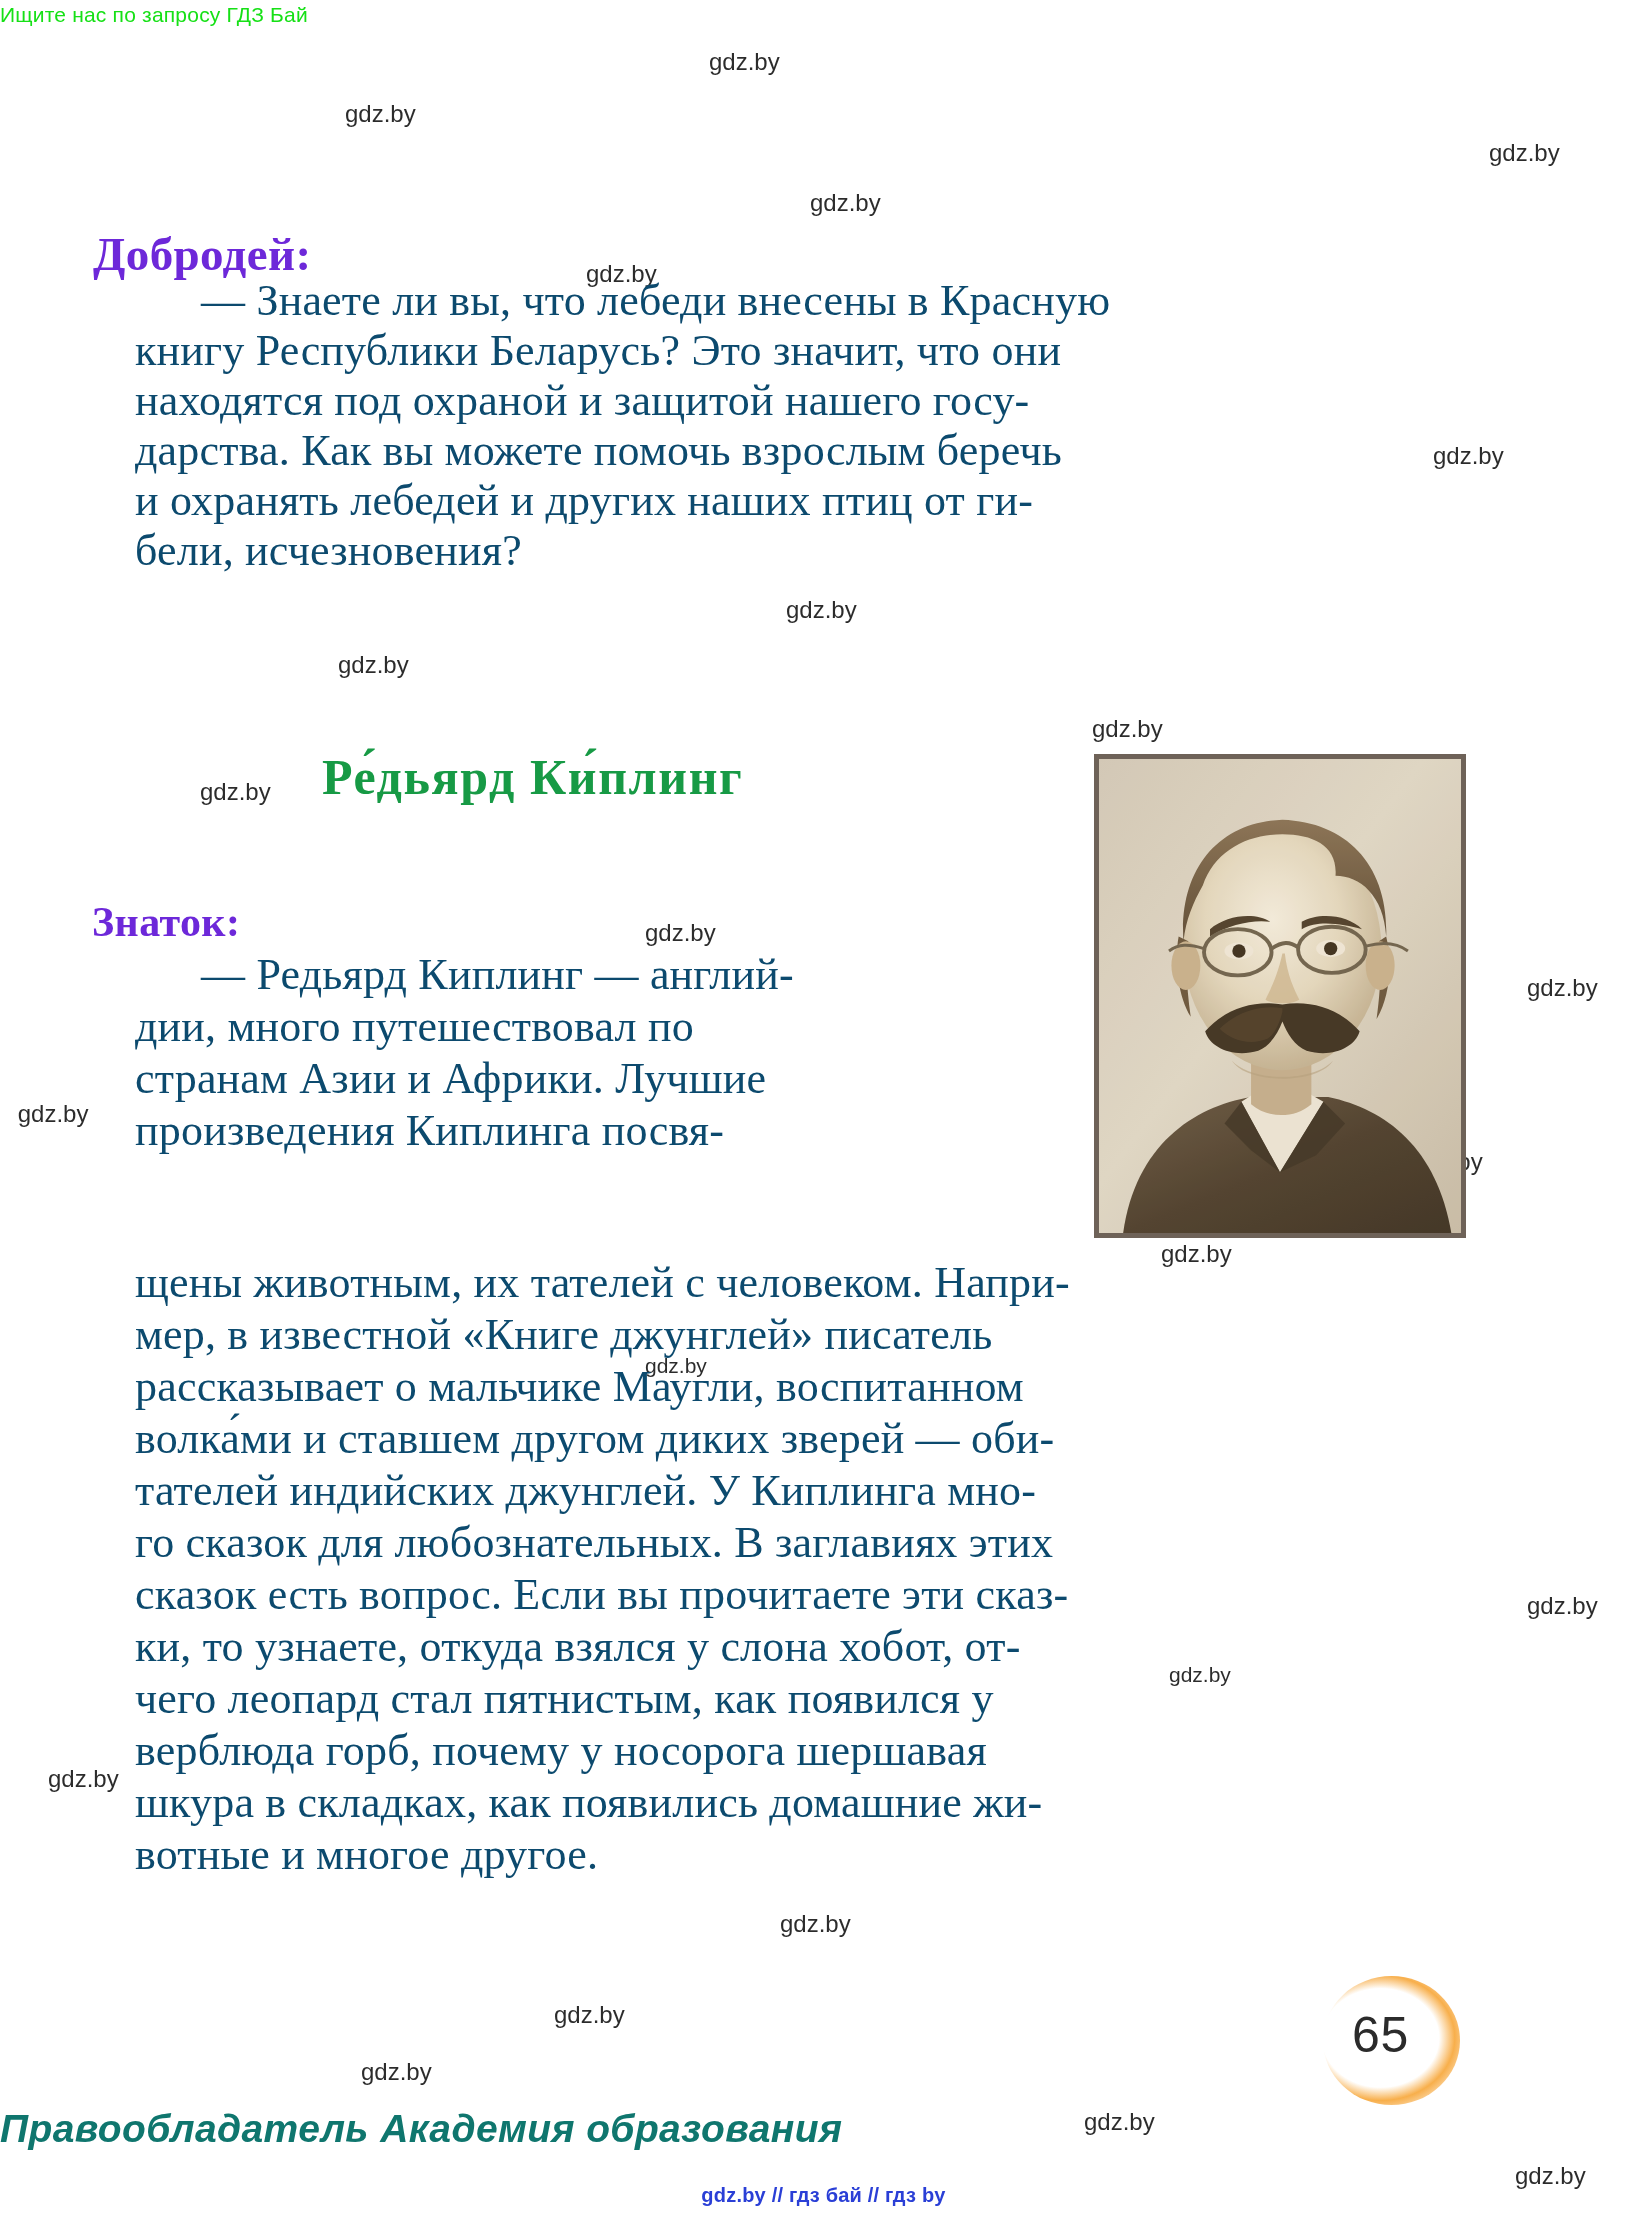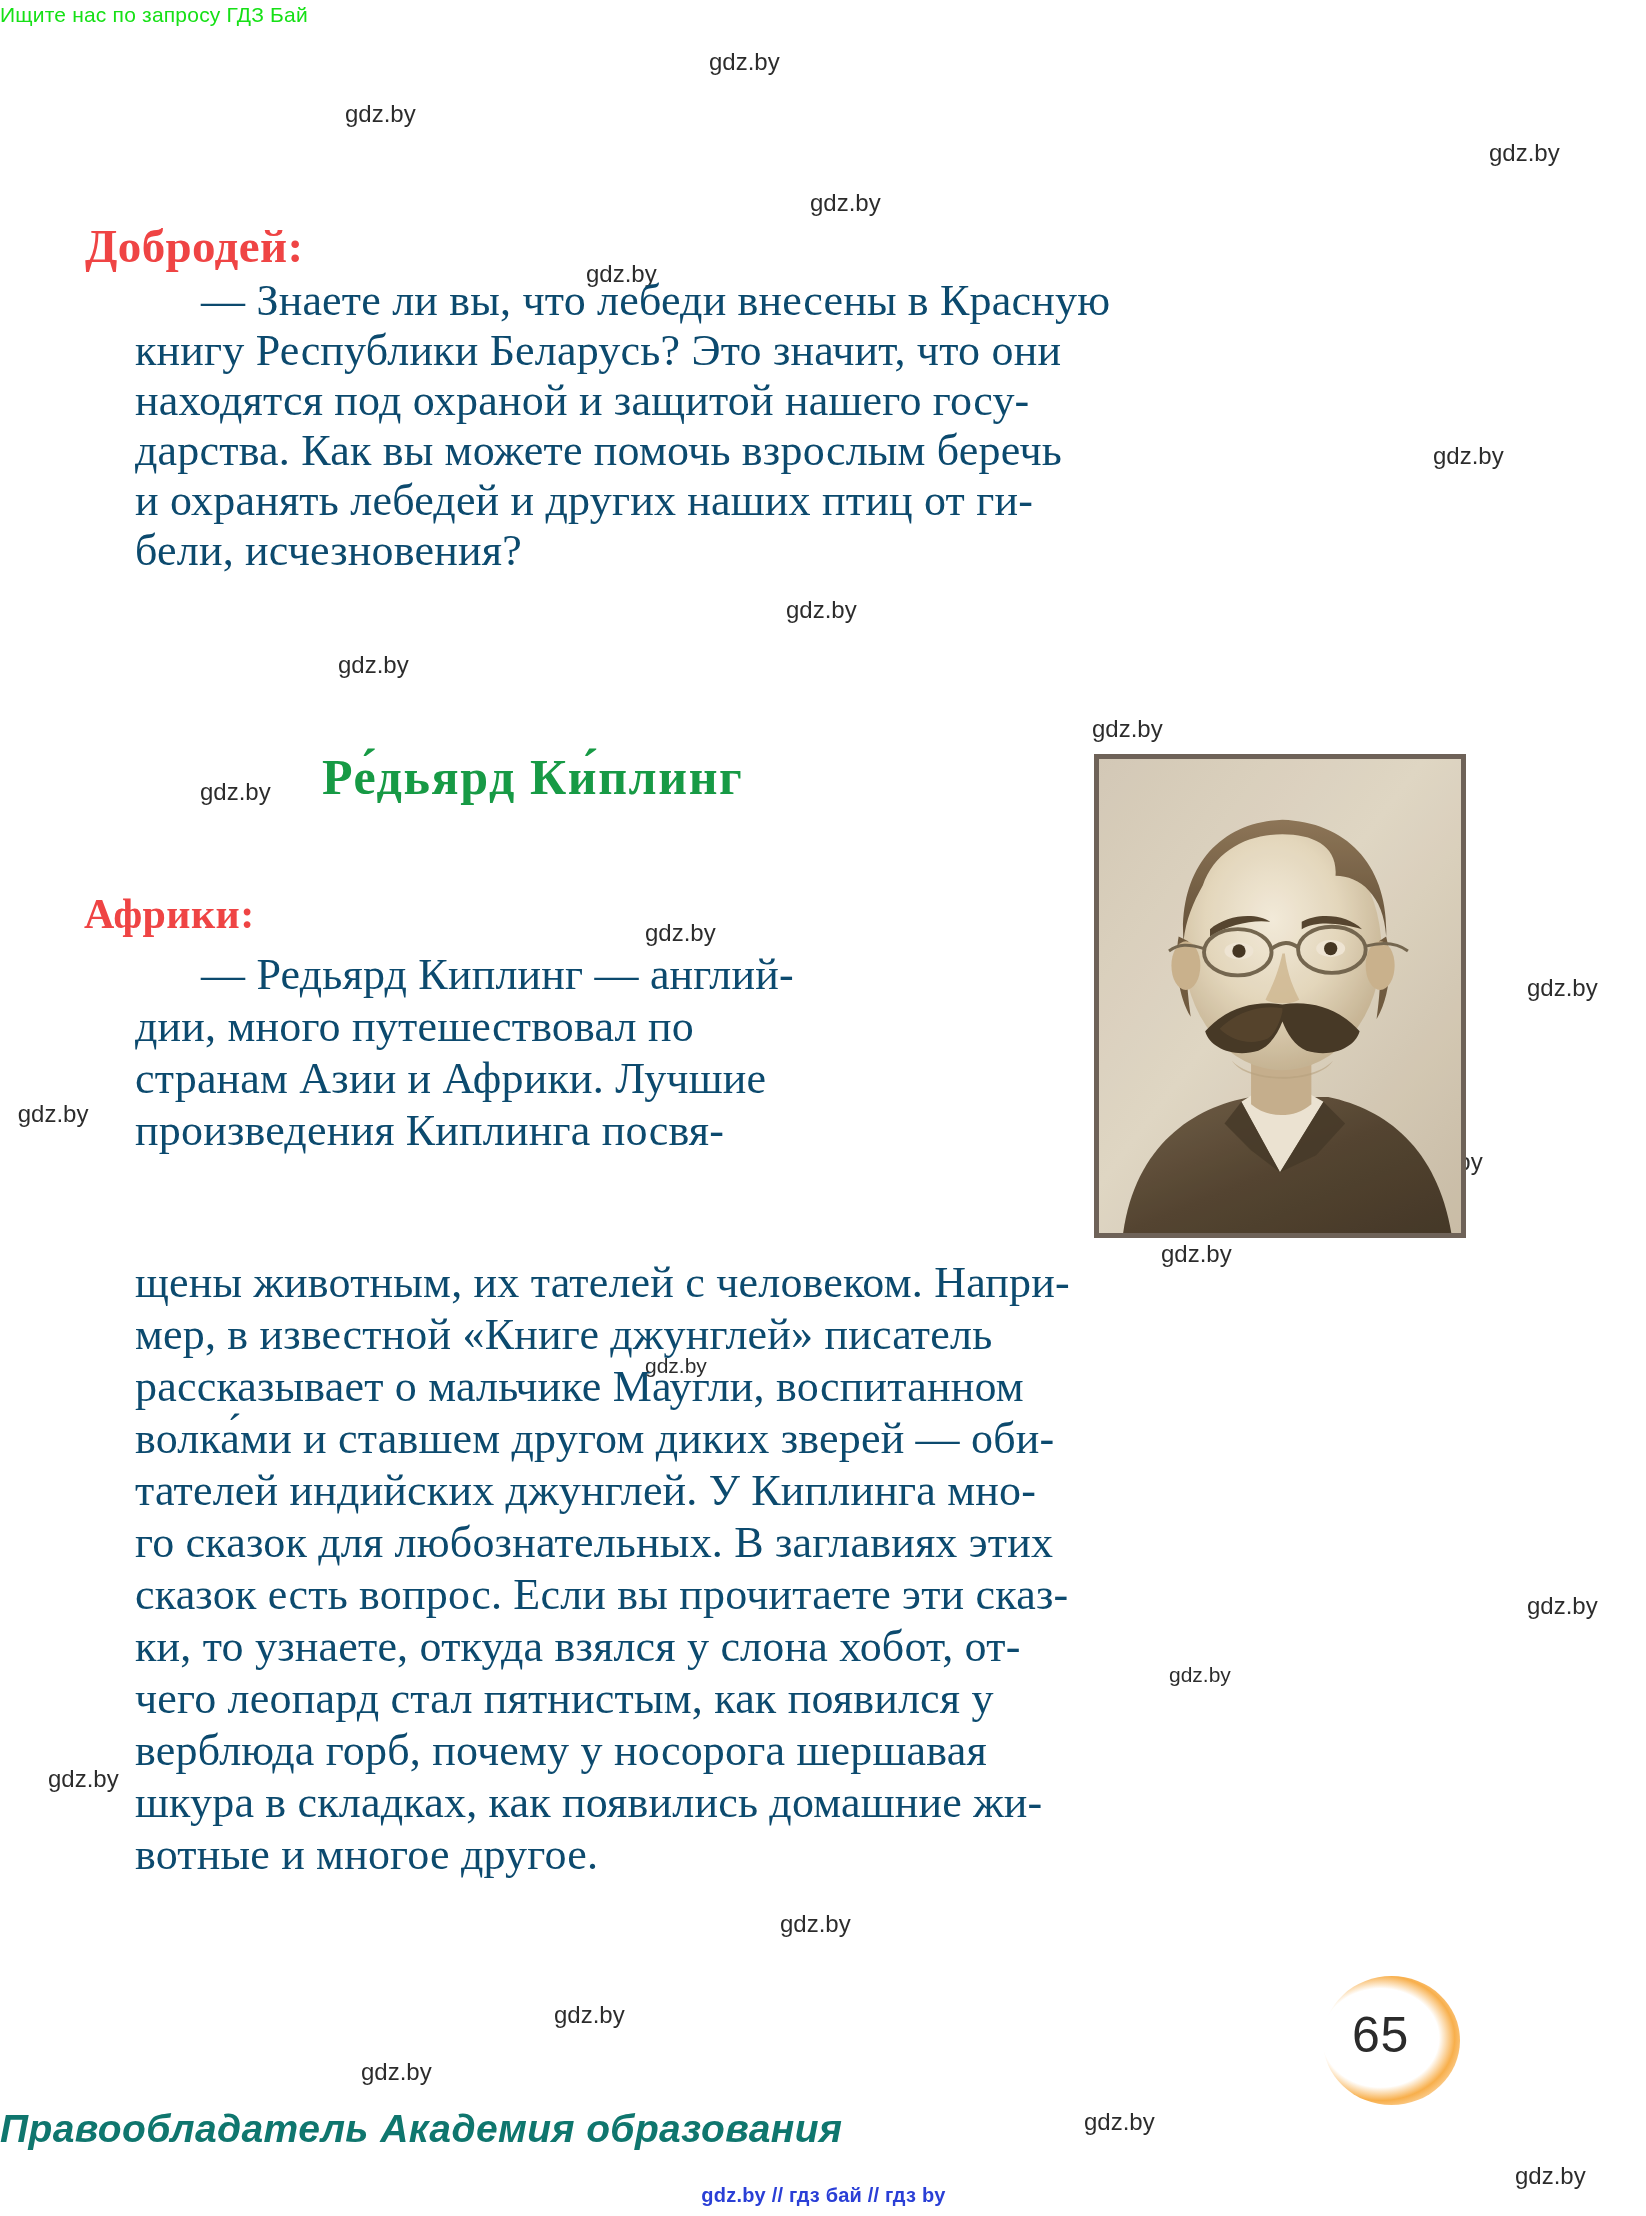--- a/index.html
+++ b/index.html
@@ -37,26 +37,26 @@
     color: #1a1a1a;
     font-family: "Liberation Sans", sans-serif;
     font-size: 24px;
     white-space: nowrap;
     opacity: 0.92;
     pointer-events: none;
     user-select: none;
   }
 
   .speaker {
-    color: #ef4444;
+    color: #6d28d9;
     font-family: "Liberation Serif", "DejaVu Serif", serif;
     font-weight: 700;
     font-size: 47px;
     letter-spacing: 0.4px;
-    margin: 0;
+    margin: 8px;
   }
   .speaker.dobrodey {
     position: absolute;
     left: 85px;
     top: 219px;
   }
   .speaker.znatok {
     position: absolute;
     left: 84px;
     top: 890px;
@@ -314,21 +314,21 @@
                C192 246 212 238 216 224 C200 206 176 198 152 202 Z" fill="#3d3022"></path>
       <path d="M152 205 C134 202 114 208 100 222 C110 232 126 236 140 230
                C146 226 150 216 152 208 Z" fill="#56442f" opacity="0.6"></path>
 
       <path d="M110 248 C126 266 178 266 194 248 C182 268 122 268 110 248 Z" fill="#b9a384" opacity="0.6"></path>
 
       <rect x="0" y="0" width="300" height="390" fill="#a8864e" opacity="0.10"></rect>
     </svg>
   </div>
 
-  <div class="speaker znatok">Африки:</div>
+  <div class="speaker znatok">Знаток:</div>
 
   <div class="bodytext" id="para-znatok-narrow">
       <span class="ln ind">— Редьярд Киплинг — англий-</span>
       <span class="ln">дии, много путешествовал по</span>
       <span class="ln">странам Азии и Африки. Лучшие</span>
       <span class="ln">произведения Киплинга посвя-</span>
     </div>
 
   <div class="bodytext" id="para-znatok-wide">
       <span class="ln">щены животным, их тателей с человеком. Напри-</span>

